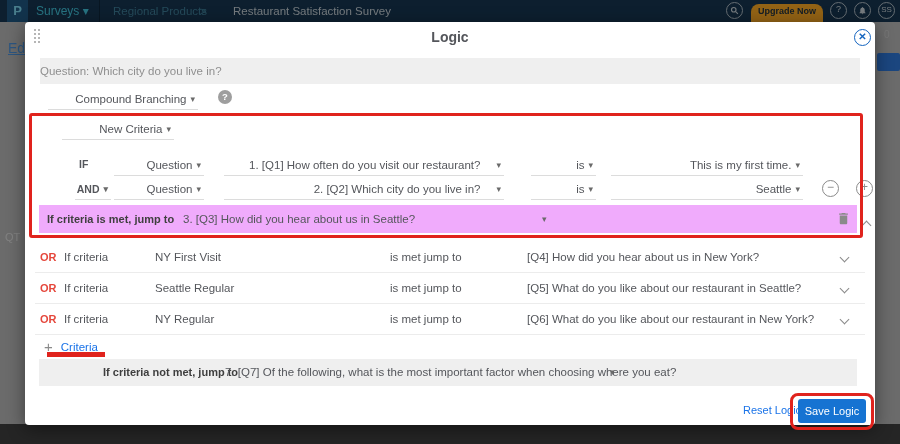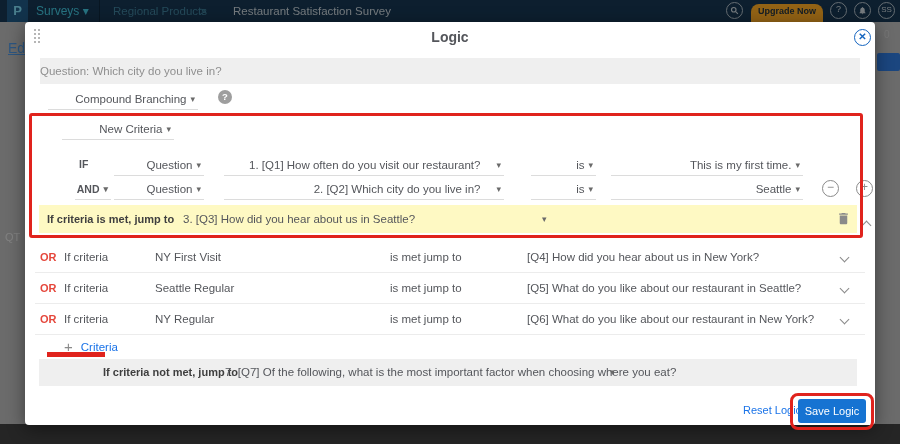--- a/index.html
+++ b/index.html
@@ -65,37 +65,37 @@
               border-bottom:2px solid #1a73e8;font-family:"Liberation Sans",sans-serif;
               font-size:11.5px;color:#54565b;padding:0 8px;outline:none;}
   .chev{display:inline-block;width:7px;height:7px;border-right:1.5px solid #8a8a8a;border-bottom:1.5px solid #8a8a8a;}
   .chev-down{transform:rotate(45deg);}
   .chev-up{transform:rotate(-135deg);}
   .collapse-top{position:absolute;left:824px;top:104px;}
   .circle-btn{position:absolute;top:2px;width:17px;height:17px;border:1.5px solid #8a8a8a;border-radius:50%;
               color:#8a8a8a;font-size:12px;text-align:center;line-height:13px;}
   .btn-minus{left:783px;} .btn-plus{left:817px;}
 
-  .jump-bar{position:absolute;left:14px;top:183px;width:818px;height:28px;background:#fef9c3;}
+  .jump-bar{position:absolute;left:14px;top:183px;width:818px;height:28px;background:#f0abfc;}
   .jump-label{position:absolute;left:8px;top:0;line-height:28px;font-weight:bold;color:#3f3f3f;font-size:11px;}
   .jump-target{position:absolute;left:144px;top:0;line-height:28px;color:#54565b;}
   .jump-caret{position:absolute;left:503px;top:0;line-height:28px;color:#6a6a6a;font-size:9px;}
   .trash-btn{position:absolute;left:797px;top:6px;width:16px;height:16px;}
 
   .or-row{position:absolute;left:10px;width:830px;height:31px;border-bottom:1px solid #ececec;line-height:31px;}
   .or-r0{top:220px;} .or-r1{top:251px;} .or-r2{top:282px;}
   .or-row span{position:absolute;top:0;line-height:31px;}
   .or-c{left:5px;color:#e5473c;font-weight:bold;font-size:11px;}
   .or-p{left:29px;}
   .or-n{left:120px;}
   .or-s{left:355px;}
   .or-t{left:492px;}
   .or-ch{left:806px;top:12px !important;line-height:normal !important;}
 
-  .add-criteria{position:absolute;left:39px;top:316px;height:18px;}
+  .add-criteria{position:absolute;left:19px;top:316px;height:18px;}
   .add-plus{color:#8a8a8a;font-size:15px;vertical-align:middle;}
   .add-label{color:#1a73e8;font-size:11.5px;margin-left:8px;vertical-align:middle;}
 
   .default-bar{position:absolute;left:14px;top:337px;width:818px;height:27px;background:#efefef;}
   .def-label{position:absolute;left:6px;line-height:27px;color:#54565b;}
   .def-cond{position:absolute;left:64px;line-height:27px;font-weight:bold;color:#3f3f3f;font-size:11px;}
   .def-target{position:absolute;left:186px;line-height:27px;color:#54565b;}
   .def-caret{position:absolute;left:571px;line-height:27px;color:#6a6a6a;font-size:9px;}
 
   .reset-link{position:absolute;left:718px;top:382px;color:#1a73e8;font-size:11px;}

